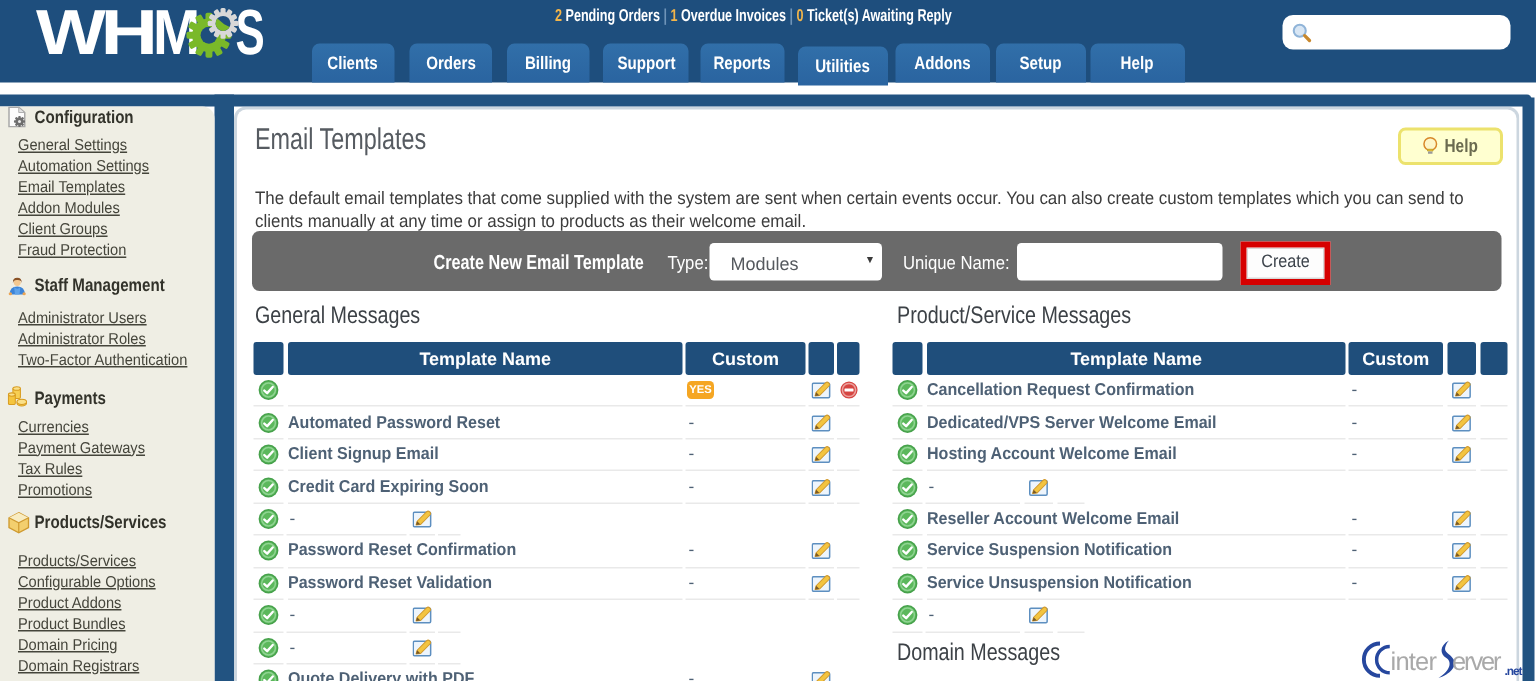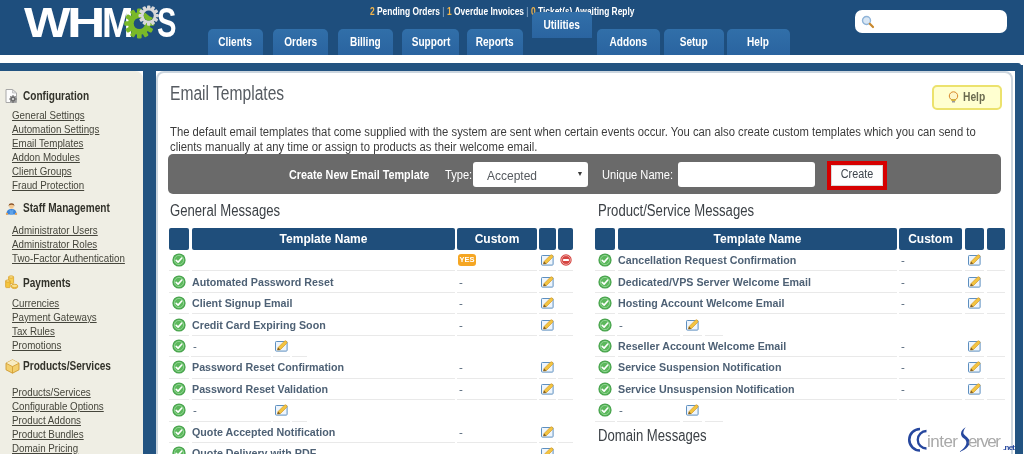--- a/index.html
+++ b/index.html
@@ -55,32 +55,32 @@
 <svg class="abs" style="left:861px;top:15px" width="14" height="14" viewBox="0 0 14 14">
   <circle cx="5.5" cy="5.5" r="4" fill="#d8e6f4" stroke="#90b4d8" stroke-width="1.4"></circle>
   <line x1="8.8" y1="8.8" x2="12" y2="12" stroke="#c8882d" stroke-width="2.2" stroke-linecap="round"></line>
 </svg>
 
 <div class="abs" style="left:208px;top:29px;width:55px;height:26px;background:linear-gradient(#316fa9,#2a64a0);border-radius:5px 5px 0 0;color:#fff;font-size:12px;font-weight:bold;text-align:center;line-height:26px;"><span style="display:inline-block;transform:scaleX(0.84)">Clients</span></div>
 <div class="abs" style="left:273px;top:29px;width:55px;height:26px;background:linear-gradient(#316fa9,#2a64a0);border-radius:5px 5px 0 0;color:#fff;font-size:12px;font-weight:bold;text-align:center;line-height:26px;"><span style="display:inline-block;transform:scaleX(0.84)">Orders</span></div>
 <div class="abs" style="left:338px;top:29px;width:55px;height:26px;background:linear-gradient(#316fa9,#2a64a0);border-radius:5px 5px 0 0;color:#fff;font-size:12px;font-weight:bold;text-align:center;line-height:26px;"><span style="display:inline-block;transform:scaleX(0.84)">Billing</span></div>
 <div class="abs" style="left:402px;top:29px;width:57px;height:26px;background:linear-gradient(#316fa9,#2a64a0);border-radius:5px 5px 0 0;color:#fff;font-size:12px;font-weight:bold;text-align:center;line-height:26px;"><span style="display:inline-block;transform:scaleX(0.84)">Support</span></div>
 <div class="abs" style="left:467px;top:29px;width:56px;height:26px;background:linear-gradient(#316fa9,#2a64a0);border-radius:5px 5px 0 0;color:#fff;font-size:12px;font-weight:bold;text-align:center;line-height:26px;"><span style="display:inline-block;transform:scaleX(0.84)">Reports</span></div>
-<div class="abs" style="left:532px;top:12px;width:60px;height:26px;background:linear-gradient(#316fa9,#2a64a0);border-radius:5px 5px 0 0;color:#fff;font-size:12px;font-weight:bold;text-align:center;line-height:26px;"><span style="display:inline-block;transform:scaleX(0.84)">Utilities</span></div>
+<div class="abs" style="left:532px;top:31px;width:60px;height:26px;background:linear-gradient(#316fa9,#2a64a0);border-radius:5px 5px 0 0;color:#fff;font-size:12px;font-weight:bold;text-align:center;line-height:26px;"><span style="display:inline-block;transform:scaleX(0.84)">Utilities</span></div>
 <div class="abs" style="left:597px;top:29px;width:63px;height:26px;background:linear-gradient(#316fa9,#2a64a0);border-radius:5px 5px 0 0;color:#fff;font-size:12px;font-weight:bold;text-align:center;line-height:26px;"><span style="display:inline-block;transform:scaleX(0.84)">Addons</span></div>
 <div class="abs" style="left:664px;top:29px;width:60px;height:26px;background:linear-gradient(#316fa9,#2a64a0);border-radius:5px 5px 0 0;color:#fff;font-size:12px;font-weight:bold;text-align:center;line-height:26px;"><span style="display:inline-block;transform:scaleX(0.84)">Setup</span></div>
 <div class="abs" style="left:727px;top:29px;width:63px;height:26px;background:linear-gradient(#316fa9,#2a64a0);border-radius:5px 5px 0 0;color:#fff;font-size:12px;font-weight:bold;text-align:center;line-height:26px;"><span style="display:inline-block;transform:scaleX(0.84)">Help</span></div>
 
 <div class="abs" style="left:0;top:63px;width:1021px;height:8px;background:#225381;border-radius:0 3px 3px 0"></div>
 <div class="abs" style="left:143px;top:63px;width:13px;height:391px;background:#225381"></div>
 <div class="abs" style="left:1014.5px;top:65px;width:8.5px;height:389px;background:#225381"></div>
 
 <div class="abs" style="left:0;top:71px;width:143px;height:383px;background:#efeee4;border-radius:0 8px 0 0;"></div>
 
-<div id="sidebar" class="abs" style="left:0;top:75px;width:143px;height:322px;font-size:10.5px;color:#45453b;">
+<div id="sidebar" class="abs" style="left:0;top:57px;width:143px;height:322px;font-size:10.5px;color:#45453b;">
 
   <svg class="abs" style="left:5px;top:14px" width="13" height="14" viewBox="0 0 13 14">
       <path d="M1 0.5 h6.5 L11.5 4 v9.5 H1 z" fill="#fcfcfc" stroke="#a8a8a8"></path>
       <path d="M7.5 0.5 L11.5 4 H7.5 z" fill="#e4e4e4" stroke="#a8a8a8" stroke-width="0.6"></path>
       <g transform="translate(8,10)" fill="#6e6e6e">
         <circle r="2.6"></circle>
         <rect x="-0.8" y="-3.7" width="1.6" height="7.4" rx="0.5"></rect>
         <rect x="-0.8" y="-3.7" width="1.6" height="7.4" rx="0.5" transform="rotate(45)"></rect>
         <rect x="-0.8" y="-3.7" width="1.6" height="7.4" rx="0.5" transform="rotate(90)"></rect>
         <rect x="-0.8" y="-3.7" width="1.6" height="7.4" rx="0.5" transform="rotate(135)"></rect>
@@ -134,21 +134,21 @@
   <path d="M5 10 h3 v1.5 h-3 z" fill="#999"></path>
 </svg>
 <div class="abs" style="left:963px;top:90px;font-size:12.5px;font-weight:bold;color:#6b6b50;transform:scaleX(0.82);transform-origin:left top;">Help</div>
 
 <div class="abs" style="left:170px;top:125px;font-size:12px;line-height:15px;color:#3c3c3c;transform:scaleX(0.94);transform-origin:left top;white-space:nowrap;">The default email templates that come supplied with the system are sent when certain events occur. You can also create custom templates which you can send to<br>clients manually at any time or assign to products as their welcome email.</div>
 
 <div class="abs" style="left:168px;top:154px;width:833px;height:40px;background:#6a6a6a;border-radius:5px;"></div>
 <div class="abs" style="left:289px;top:167px;font-size:13.5px;font-weight:bold;color:#fff;transform:scaleX(0.80);transform-origin:left top;white-space:nowrap;">Create New Email Template</div>
 <div class="abs" style="left:445px;top:168px;font-size:12.5px;color:#fff;transform:scaleX(0.89);transform-origin:left top;">Type:</div>
 <div class="abs" style="left:473px;top:162px;width:115px;height:25px;background:#fff;border-radius:3px;"></div>
-<div class="abs" style="left:487px;top:169px;font-size:12px;color:#55595e;">Accepted</div>
+<div class="abs" style="left:487px;top:169px;font-size:12px;color:#55595e;">Modules</div>
 <div class="abs" style="left:576.5px;top:170px;font-size:7px;color:#3a3a3a;">▼</div>
 <div class="abs" style="left:602px;top:168px;font-size:12.5px;color:#fff;transform:scaleX(0.89);transform-origin:left top;white-space:nowrap;">Unique Name:</div>
 <div class="abs" style="left:678px;top:162px;width:137px;height:25px;background:#fff;border-radius:3px;"></div>
 <div class="abs" style="left:827px;top:161px;width:59.5px;height:28.5px;border:4.5px solid #d60000;background:#fdfdfd;box-shadow:inset 0 0 0 1px #d8d8d8;font-size:12px;color:#3c434b;text-align:center;line-height:19px;"><span style="display:inline-block;transform:scaleX(0.9)">Create</span></div>
 
 <div class="abs" style="left:170px;top:202px;font-size:16px;color:#3c4146;transform:scaleX(0.82);transform-origin:left top;white-space:nowrap;">General Messages</div>
 <div class="abs" style="left:598px;top:202px;font-size:16px;color:#3c4146;transform:scaleX(0.82);transform-origin:left top;white-space:nowrap;">Product/Service Messages</div>
 <div class="abs" style="left:598px;top:427px;font-size:16px;color:#3c4146;transform:scaleX(0.82);transform-origin:left top;white-space:nowrap;">Domain Messages</div>
 
 <div id="ltable" class="abs" style="left:169px;top:228px;width:404px;">
@@ -350,23 +350,20 @@
       <div class="c c5"></div>
     </div>
     <div class="trow">
       <div class="c c1">
         <svg width="14" height="14" viewBox="0 0 14 14" style="margin:auto">
           <circle cx="7" cy="7" r="6.6" fill="#46a14b"></circle>
           <circle cx="7" cy="7" r="5.6" fill="#5cb85c"></circle>
           <circle cx="7" cy="7" r="4.6" fill="none" stroke="#8fd492" stroke-width="1"></circle>
           <path d="M4.2 7.4 L6.1 9.1 L9.8 5" fill="none" stroke="#fff" stroke-width="1.6" stroke-linecap="round" stroke-linejoin="round"></path>
         </svg>
-      </div>
-      <div class="c c2">
-        <span class="tname">Quote Accepted Notification</span>
       </div>
       <div class="c c3">
         <span class="dash">-</span>
       </div>
       <div class="c c4">
         <svg width="13" height="12" viewBox="0 0 13 12" style="margin:auto">
           <rect x="0.5" y="1.5" width="11.6" height="9.6" rx="0.8" fill="#eef5fc" stroke="#5d8fc0" stroke-width="1"></rect>
           <path d="M2.4 10 L3.1 7.5 L9.3 1.3 A1.55 1.55 0 0 1 11.5 3.5 L5.3 9.7 L2.4 10 Z" fill="#f3c440" stroke="#d29a2c" stroke-width="0.7" stroke-linejoin="round"></path>
           <path d="M2.4 10 L3.1 7.5 L5.3 9.7 Z" fill="#7a5a28"></path>
         </svg>

